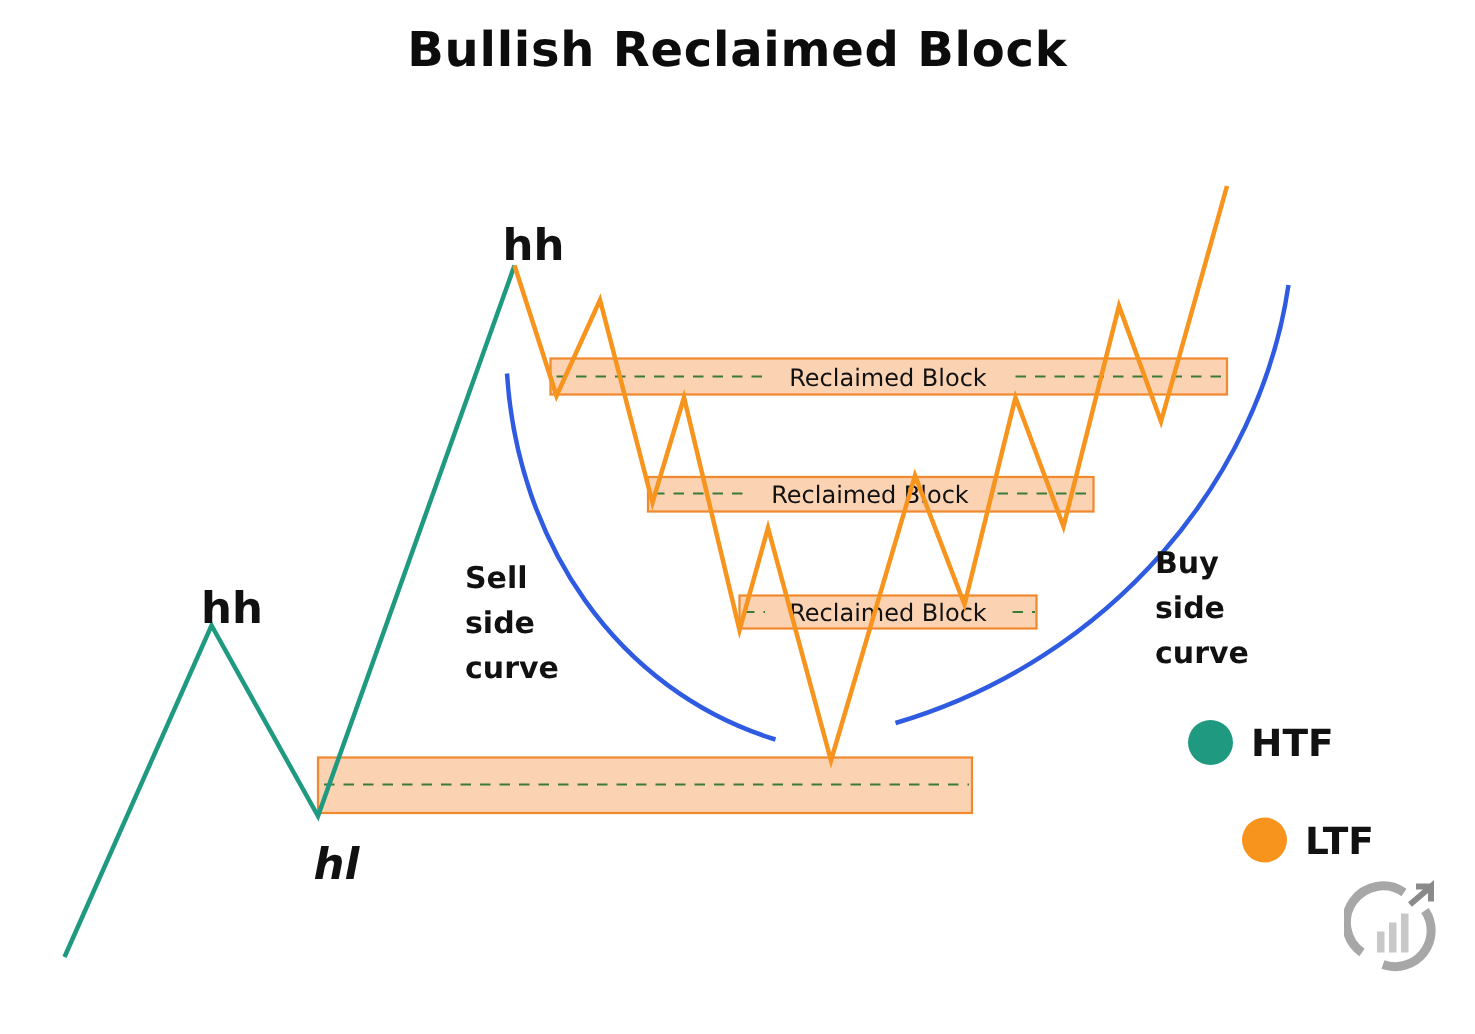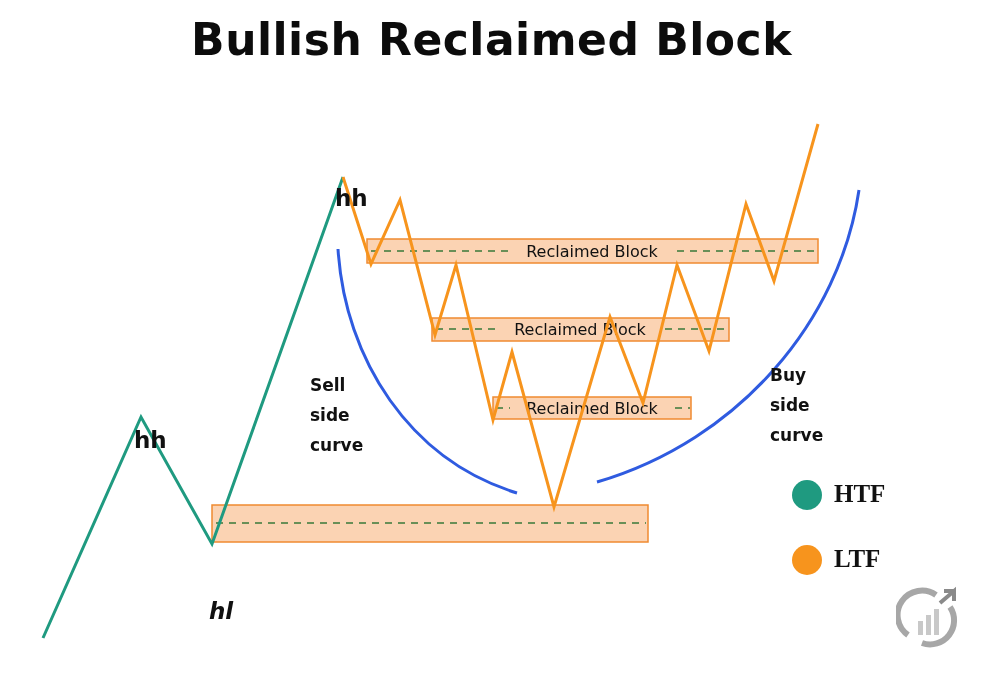--- a/index.html
+++ b/index.html
@@ -1,24 +1,24 @@
 <!DOCTYPE html>
 <html><head>
 <meta charset="utf-8">
 <style>
   html, body { margin: 0; padding: 0; background: #ffffff; }
   body { width: 983px; height: 689px; position: relative; overflow: hidden;
          font-family: "DejaVu Sans", sans-serif; }
   #stage { position: absolute; left: 0; top: 0; }
   .title { position: absolute; left: 0; width: 983px; top: 14px; text-align: center;
-           font-size: 44px; font-weight: bold; color: #0c0c0c; letter-spacing: 0.5px; }
+           font-size: 32px; font-weight: bold; color: #0c0c0c; letter-spacing: 0.5px; }
   .lbl { position: absolute; font-weight: bold; color: #111; line-height: 1; }
-  .swing { font-size: 23px; margin-top: 38px; }
-  .curve-lbl { font-size: 17px; line-height: 30px; }
-  .legend-item { position: absolute; display: flex; align-items: flex-start; font-family: Liberation Serif, serif; }
+  .swing { font-size: 29px; }
+  .curve-lbl { font-size: 20px; line-height: 30px; }
+  .legend-item { position: absolute; display: flex; align-items: flex-end; }
   .legend-dot { width: 30px; height: 30px; border-radius: 50%; margin-right: 12px; }
   .legend-text { font-size: 25px; font-weight: bold; color: #111; }
   .block-label { font-size: 16px; fill: #111; font-family: "DejaVu Sans", sans-serif; }
   .watermark { position: absolute; left: 896px; top: 585px; width: 66px; height: 66px; }
 </style>
 </head>
 <body>
 
 <svg id="stage" width="983" height="689" viewBox="0 0 983 689">
 
@@ -68,21 +68,21 @@
 <div class="lbl curve-lbl" style="left:770px; top:360px;">
   <div>Buy</div>
   <div>side</div>
   <div>curve</div>
 </div>
 
 <div class="legend-item" style="left:792px; top:480px;">
   <span class="legend-dot" id="dotHtf" style="background: rgb(31, 154, 128);"></span>
   <span class="legend-text">HTF</span>
 </div>
-<div class="legend-item" style="left:792px; top:545px;">
+<div class="legend-item" style="left:828px; top:545px;">
   <span class="legend-dot" id="dotLtf" style="background: rgb(247, 148, 29);"></span>
   <span class="legend-text">LTF</span>
 </div>
 
 <svg class="watermark" viewBox="0 0 66 66">
   <g fill="none" stroke="#8a8a8a" stroke-width="6" opacity="0.75">
     <path d="M12,50 A24,24 0 0 1 40,10"></path>
     <path d="M54,22 A24,24 0 0 1 26,58"></path>
   </g>
   <g fill="#c8c8c8">

